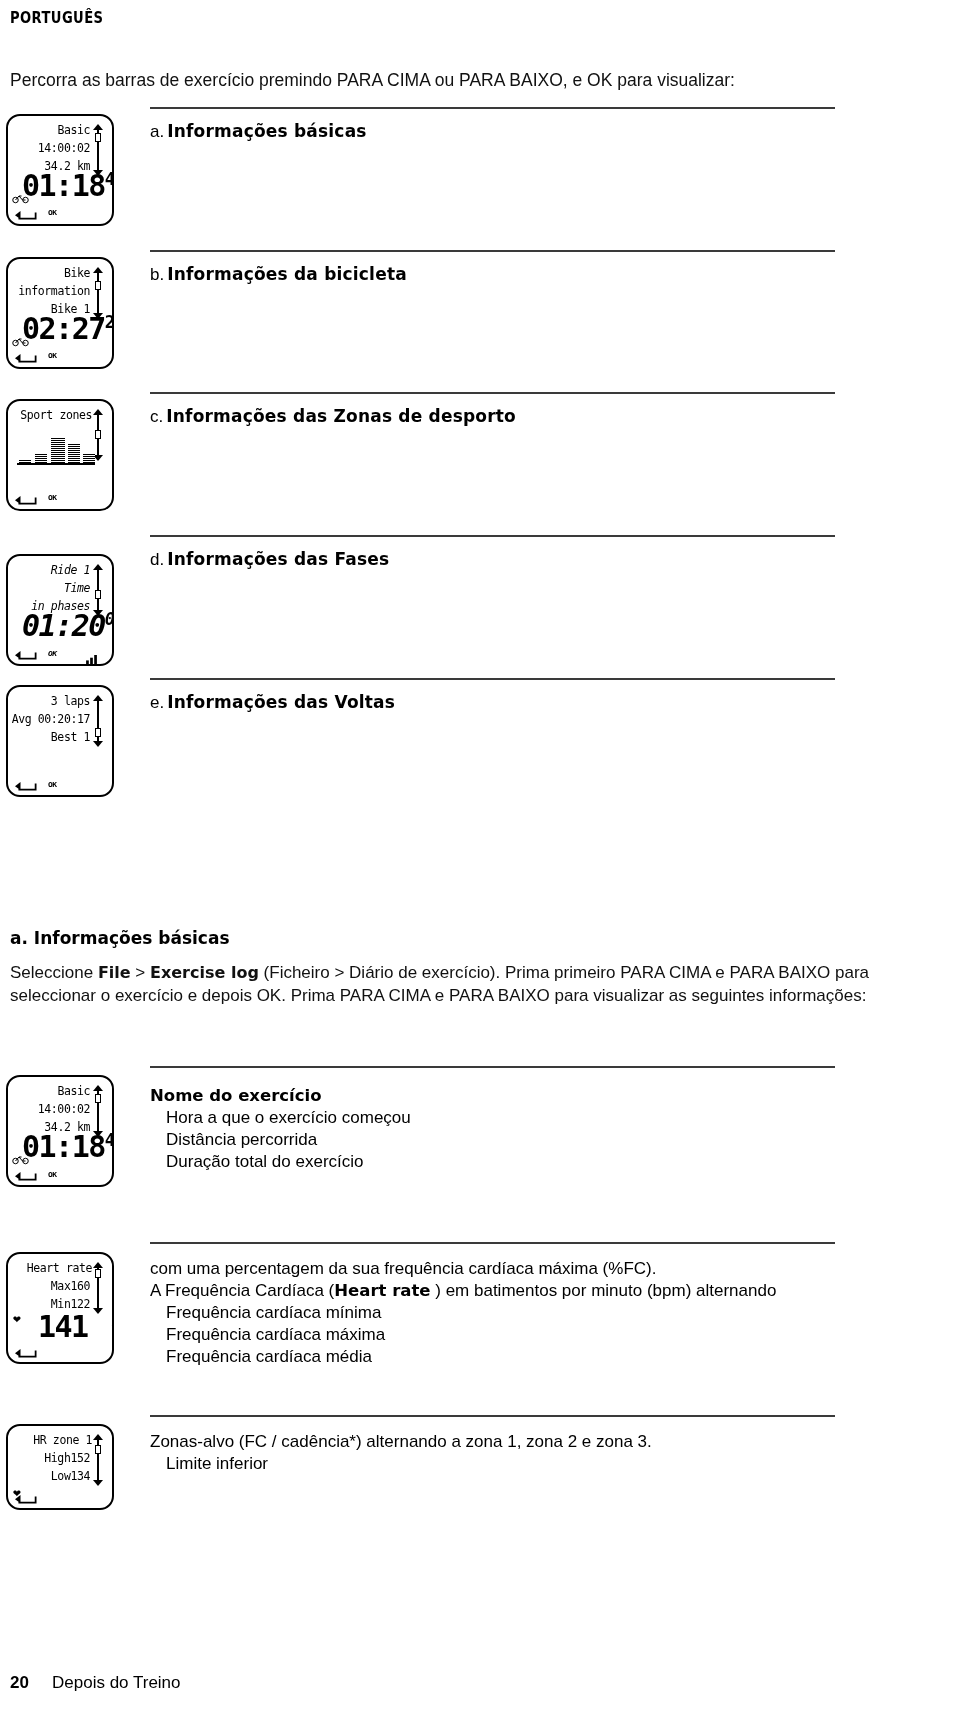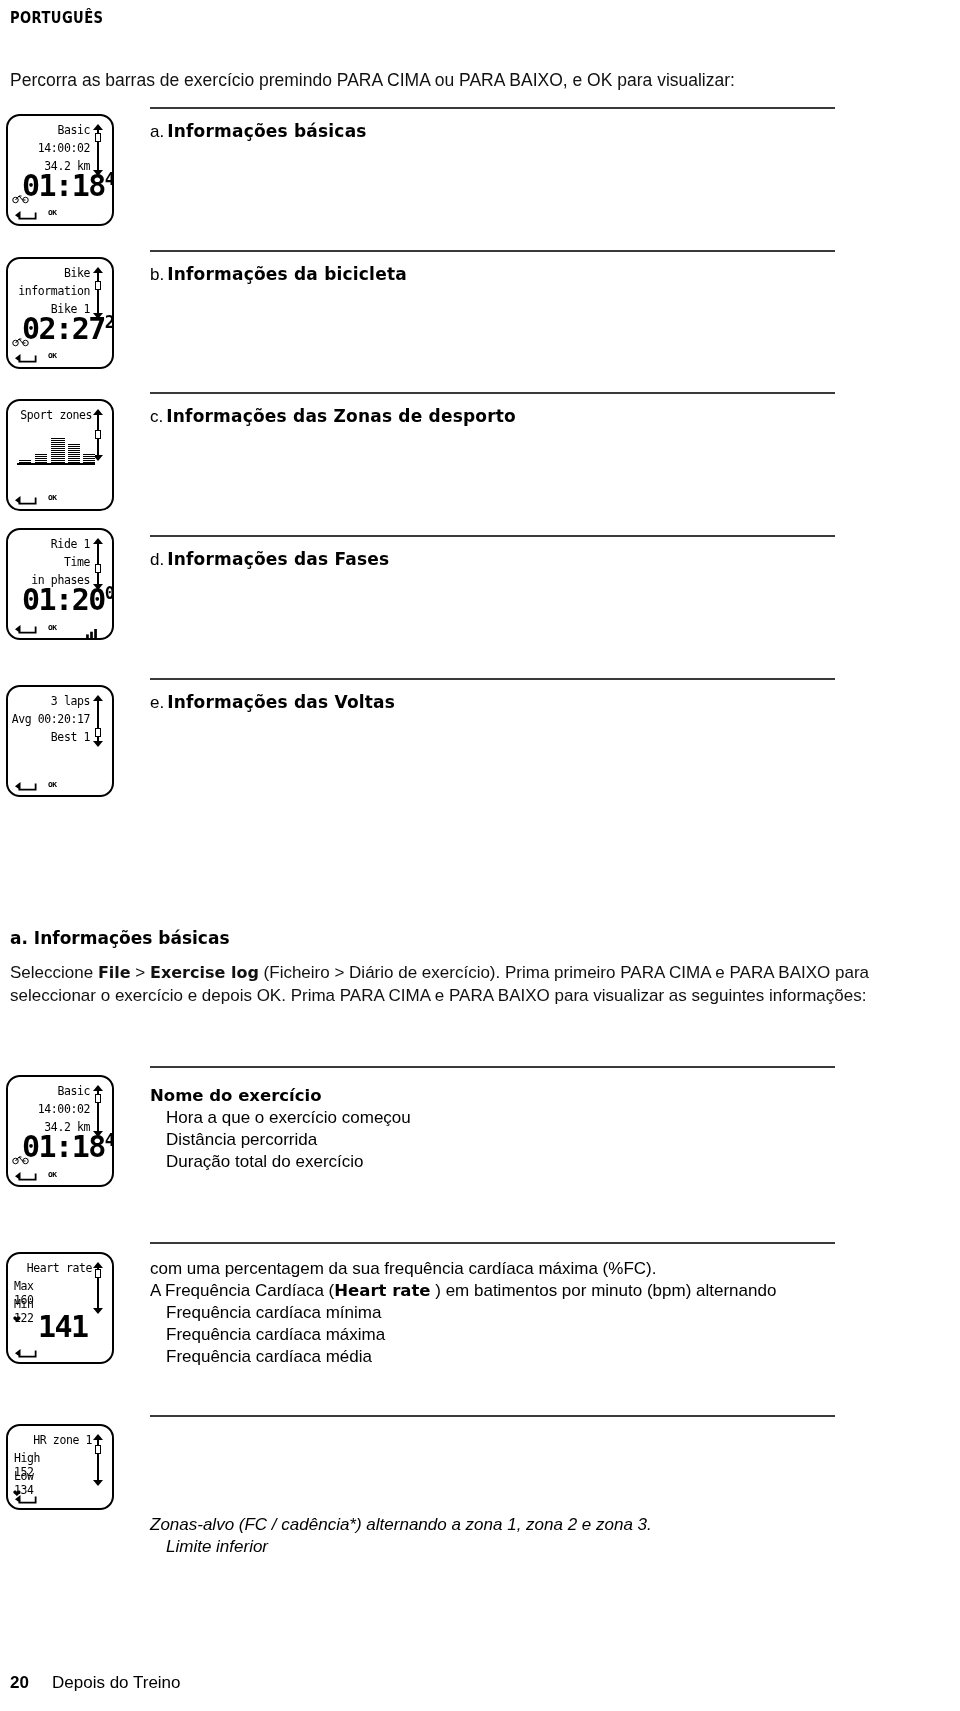--- a/index.html
+++ b/index.html
@@ -102,22 +102,21 @@
 
   .lcd-row {
     position: absolute;
     left: 6px;
     right: 22px;
     font-size: 11.5px;
     font-family: "DejaVu Sans Mono", monospace;
     letter-spacing: -0.4px;
     white-space: nowrap;
     display: flex;
-    justify-content: flex-start;
-    flex-direction: column;
+    justify-content: flex-end;
   }
   .lcd-row.l2 { top: 25px; }
   .lcd-row.l3 { top: 43px; }
 
   
   .lcd-big {
     position: absolute;
     left: 14px;
     top: 55px;
     font-family: "DejaVu Sans Mono", monospace;
@@ -383,21 +382,21 @@
     <div class="ok-icon">OK</div>
   </div>
 </div>
 
 <div class="sect" style="top:535px;">
   <div class="rule"></div>
   <div class="sect-label">
     <span class="sect-letter">d.</span><span class="sect-title">Informações das Fases</span>
   </div>
 </div>
-<div class="lcd" style="left:6px; top:528px;">
+<div class="lcd" style="left:6px; top:554px;font-style:italic;">
   <div class="lcd-inner">
     <div class="lcd-line l1">Ride 1</div>
     <div class="lcd-line l2">Time</div>
     <div class="lcd-line l3">in phases</div>
     <div class="scrollbar">
       <div class="up"></div>
       <div class="shaft"></div>
       <div class="thumb" style="top:26px;"></div>
       <div class="down"></div>
     </div>
@@ -557,19 +556,19 @@
     </div>
     <div class="heart-icon" style="top:62px;">❤</div>
     <div class="back-icon">
       <svg viewBox="0 0 34 16" width="24" height="11">
         <path d="M31 2 L31 11 L6 11" fill="none" stroke="#000" stroke-width="2.6"></path>
         <path d="M9 0 L1 6 L9 12 Z" fill="#000"></path>
       </svg>
     </div>
   </div>
 </div>
-<div class="deflist" style="top:1514px;font-style:italic;">
+<div class="deflist" style="top:1431px;">
   <div>Zonas-alvo (FC / cadência*) alternando a zona 1, zona 2 e zona 3.</div>
   <div class="dl-item">Limite inferior</div>
 </div>
 
 <div class="footer-page">20</div>
 <div class="footer-text">Depois do Treino</div>
 
 </body></html>

